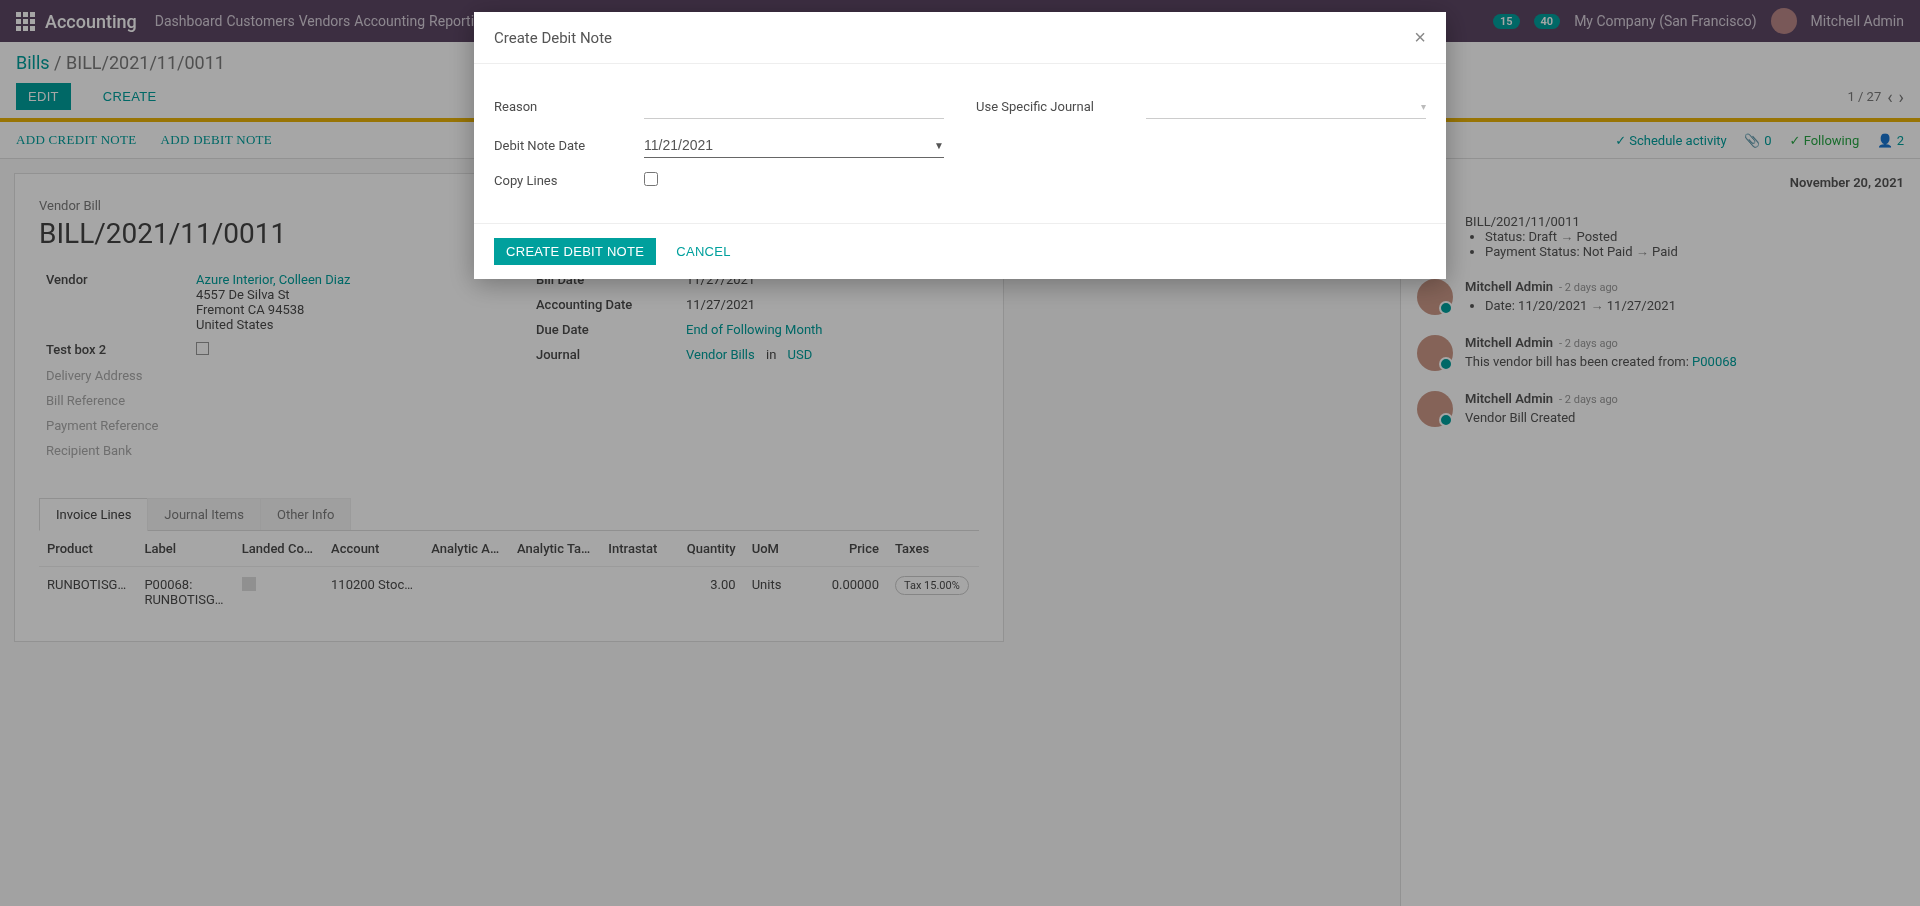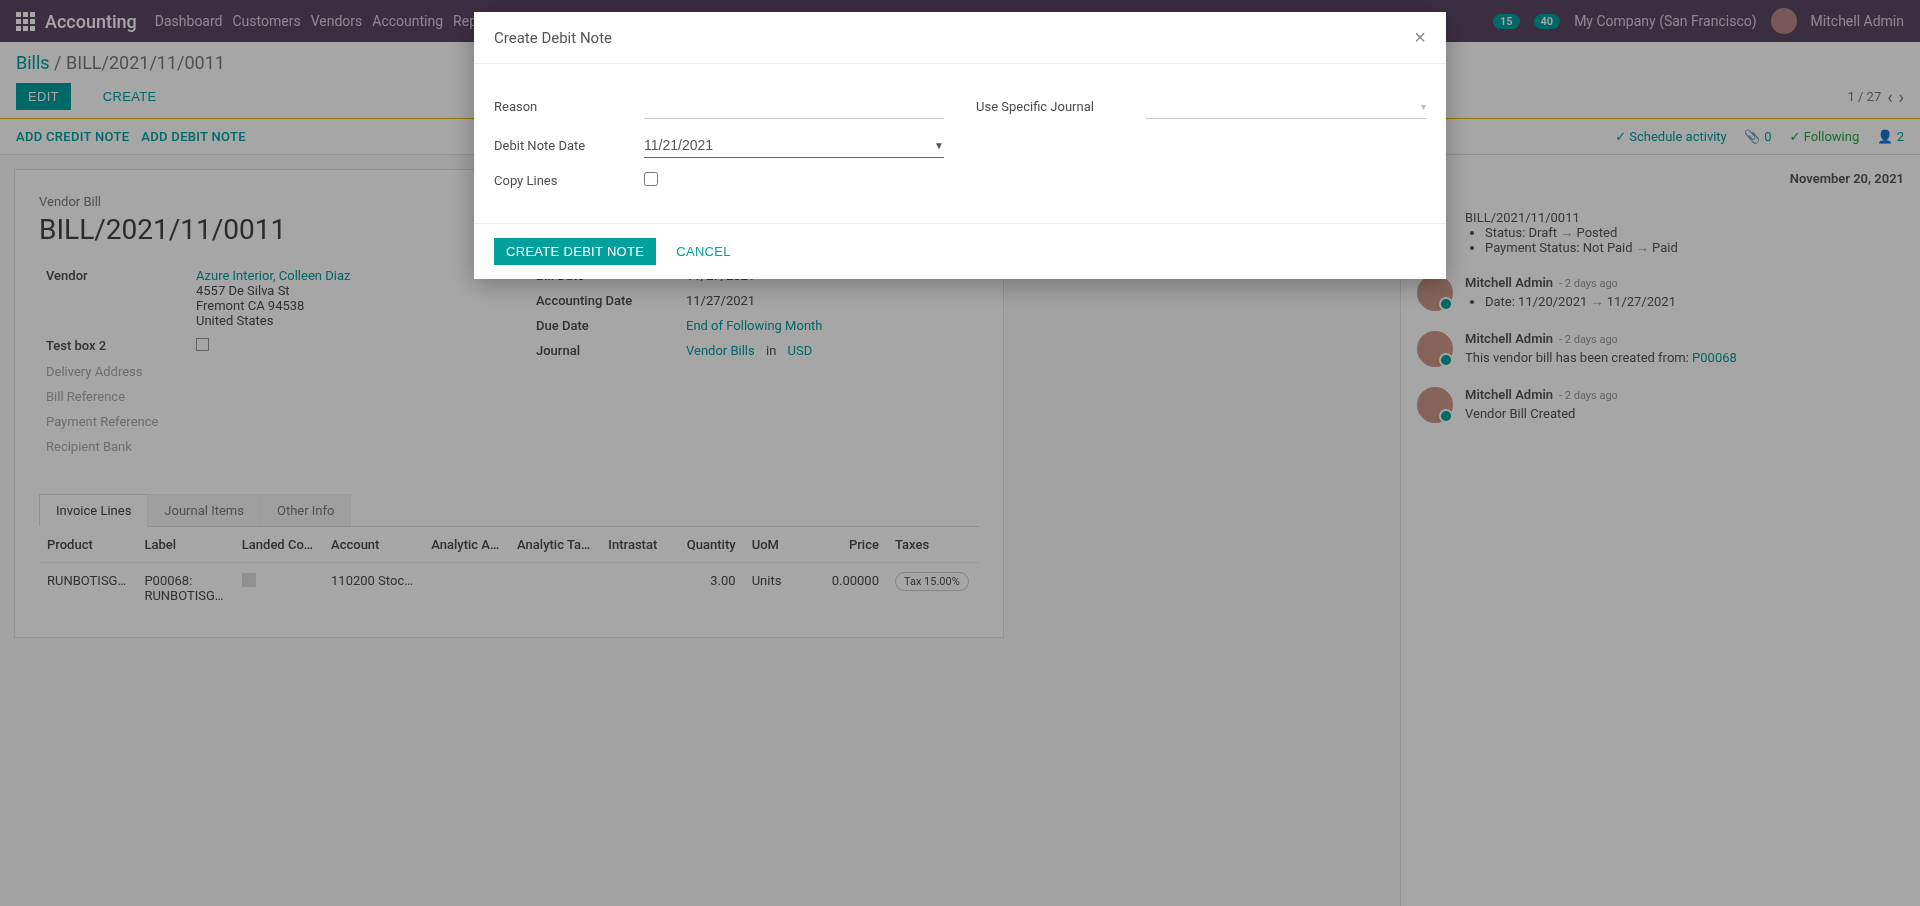--- a/index.html
+++ b/index.html
@@ -22,40 +22,40 @@
   height: 42px;
   display: flex;
   align-items: center;
   padding: 0 16px;
   font-size: 14px;
 }
 .navbar-left { display:flex; align-items:center; gap:18px; flex:1; }
 .navbar-brand { display:flex; align-items:center; gap:10px; font-size:18px; font-weight:500; }
 .apps-icon { display:grid; grid-template-columns:repeat(3,5px); grid-template-rows:repeat(3,5px); gap:2px; }
 .apps-icon span { background:#fff; width:5px; height:5px; }
-.navbar-menu { display:flex; gap:10px; }
+.navbar-menu { display:flex; gap:4px; }
 .navbar-menu span { color:#d9d1dc; cursor:pointer; }
 .navbar-right { display:flex; align-items:center; gap:14px; }
 .badge { background:#00a09d; color:#fff; border-radius:10px; padding:1px 7px; font-size:11px; font-weight:600; }
 .avatar { width:26px; height:26px; border-radius:50%; background:#b88; }
 
 
-.control-panel { background:#fff; border-bottom:1px solid #eab308; padding:10px 16px 0 16px; }
+.control-panel { background:#fff; border-bottom:4px solid #eab308; padding:10px 16px 0 16px; }
 .breadcrumb { font-size:18px; color:#7c7c7c; margin-bottom:10px; }
 .breadcrumb .link { color:#00a09d; }
 .cp-row { display:flex; justify-content:space-between; align-items:center; padding-bottom:8px;}
 .cp-buttons { display:flex; gap:20px; align-items:center; }
 .btn { border:none; padding:6px 12px; font-size:13px; font-weight:500; cursor:pointer; text-transform:uppercase; letter-spacing:0.3px; }
 .btn-primary { background:#00a09d; color:#fff; }
 .btn-secondary { background:transparent; color:#00a09d; }
 .pager { color:#7c7c7c; display:flex; align-items:center; gap:6px; }
 .arrow { color:#7c7c7c; font-size:18px; cursor:pointer; }
 
 .action-bar { background:#fff; border-bottom:1px solid #e0e0e0; padding:10px 16px; display:flex; justify-content:space-between; align-items:center; }
-.action-links { display:flex; gap:12px; }
+.action-links { display:flex; gap:24px;font-family:Liberation Serif, serif; }
 .action-links span { color:#00a09d; font-weight:500; font-size:13px; letter-spacing:0.3px; cursor:pointer;}
 .status-bar { display:flex; align-items:center; gap:18px; color:#00a09d; font-size:13px;}
 
 
 .main-wrap { display:flex; height:calc(100vh - 132px); }
 .form-sheet-wrap { flex:1; overflow:auto; padding:14px; }
 .form-sheet { background:#fff; border:1px solid #e0e0e0; padding:24px; position:relative; max-width:990px; }
 .ribbon { position:absolute; top:0; right:0; width:0; height:0; border-style:solid; border-width:0 40px 40px 0; border-color: transparent #28a745 transparent transparent; }
 .sheet-title-small { color:#7c7c7c; font-size:13px; }
 .sheet-title { font-size:28px; font-weight:400; margin:4px 0 22px 0; color:#444; }

